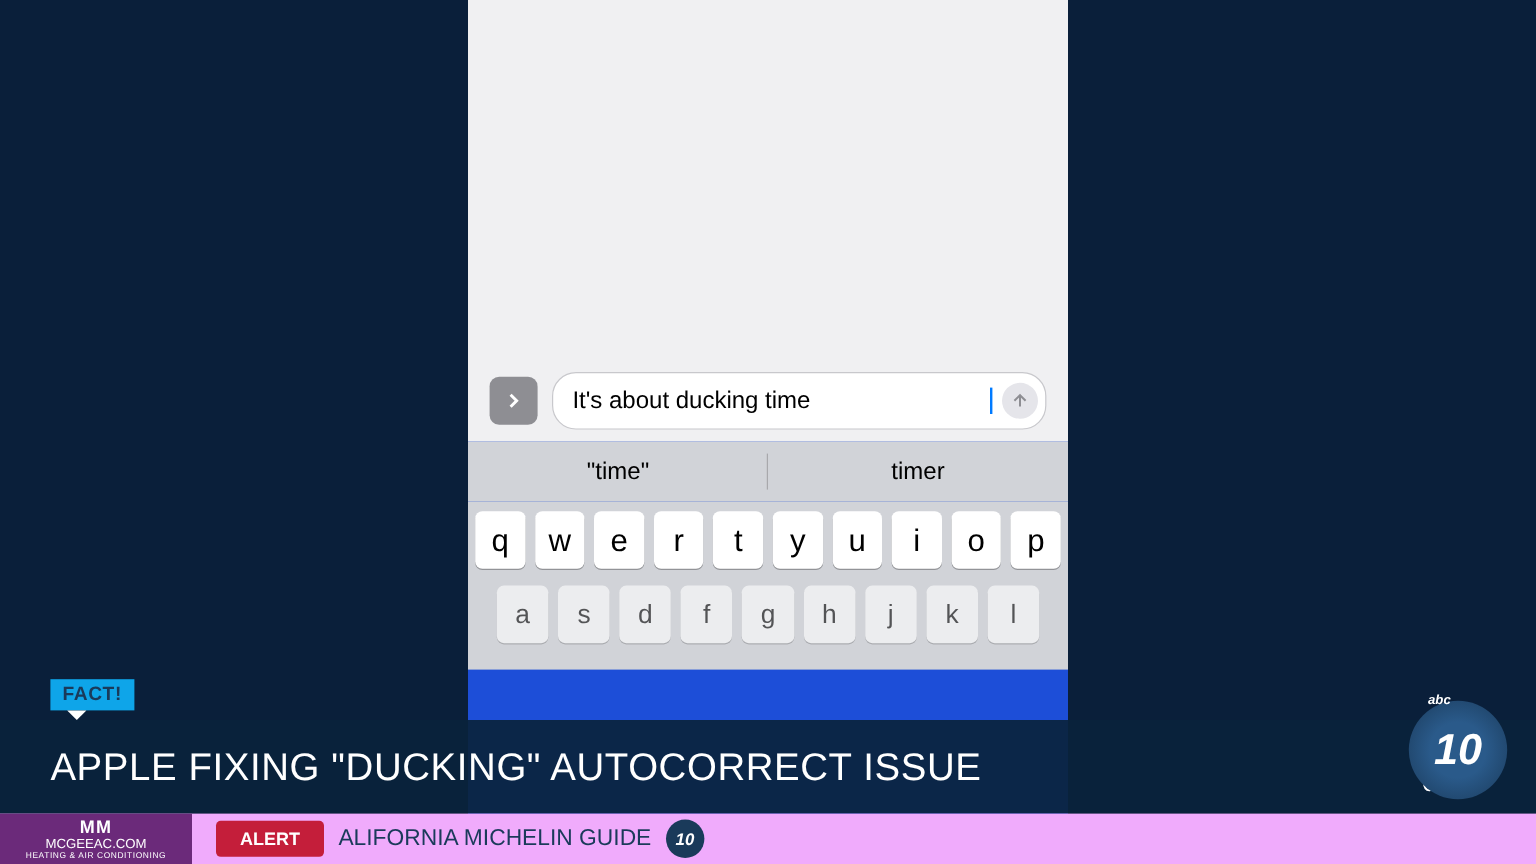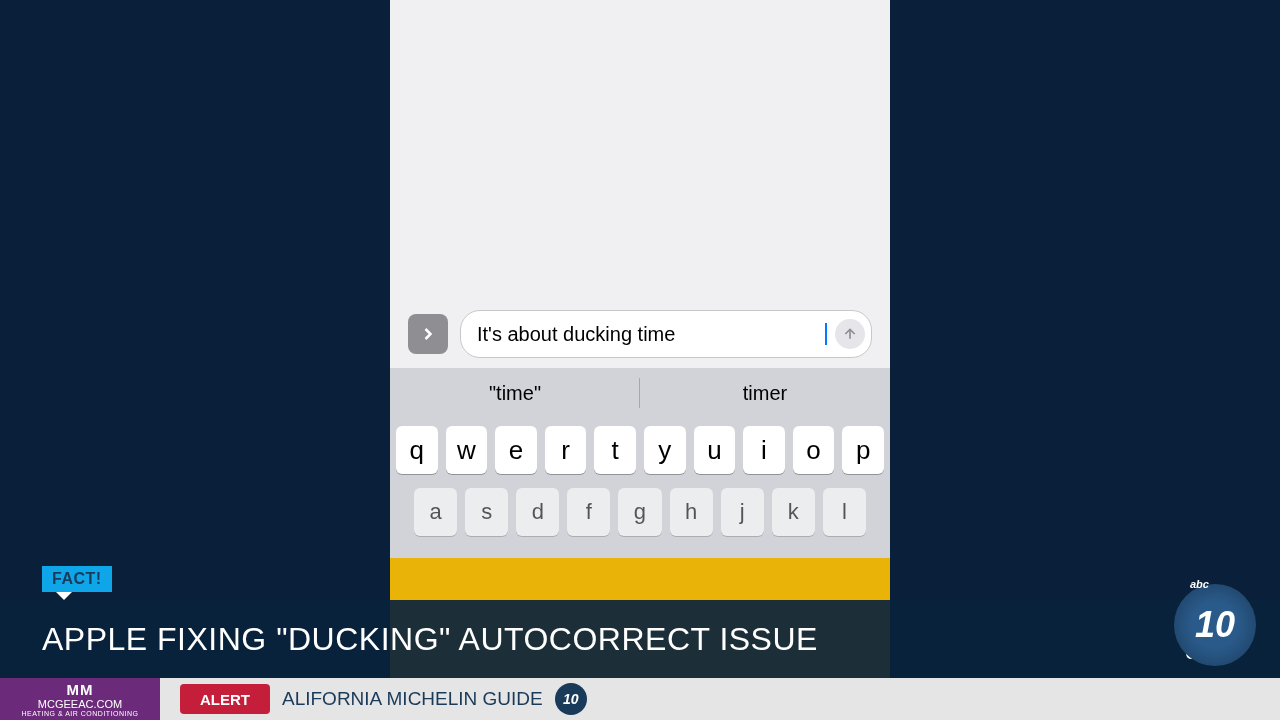--- a/index.html
+++ b/index.html
@@ -10,21 +10,21 @@
       background: #0a1f3a;
       position: relative;
       overflow: hidden;
     }
     .phone-container {
       position: absolute;
       left: 390px;
       top: 0;
       width: 500px;
       height: 720px;
-      background: #eab308;
+      background: #1d4ed8;
     }
     .messages-area {
       height: 300px;
       background: #f0f0f2;
     }
     .input-row {
       display: flex;
       align-items: center;
       padding: 10px 18px;
       gap: 12px;
@@ -190,21 +190,21 @@
       font-size: 11px;
       font-style: italic;
       font-weight: 700;
     }
     .ticker {
       position: absolute;
       bottom: 0;
       left: 0;
       right: 0;
       height: 42px;
-      background: #e5e5e5;
+      background: #f0abfc;
       display: flex;
       align-items: center;
       overflow: hidden;
     }
     .sponsor {
       width: 160px;
       height: 42px;
       background: #6b2a7a;
       color: white;
       display: flex;

